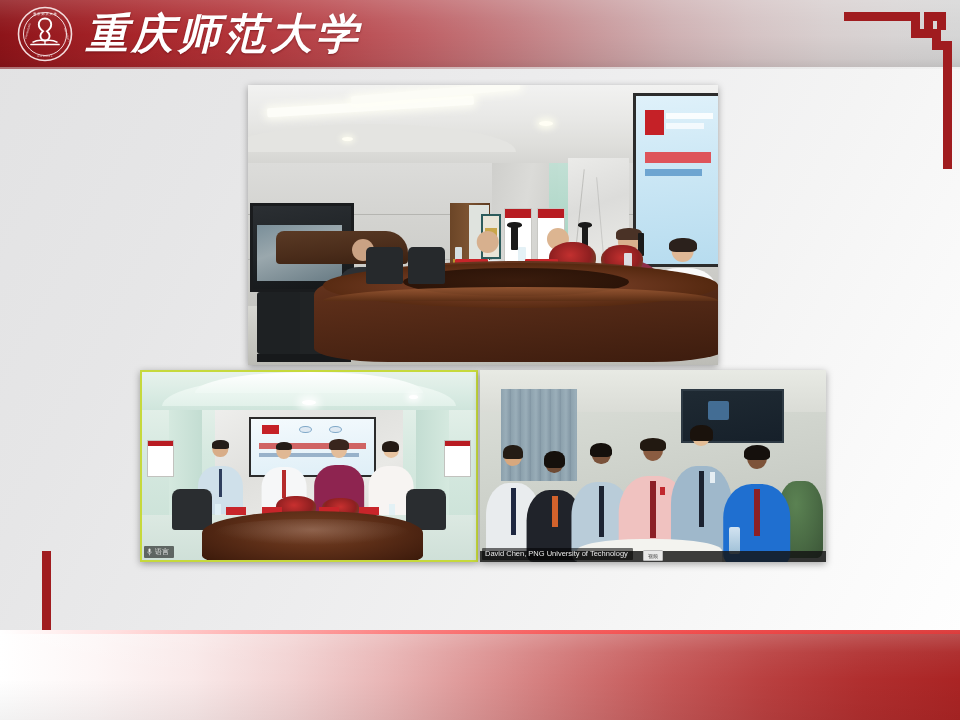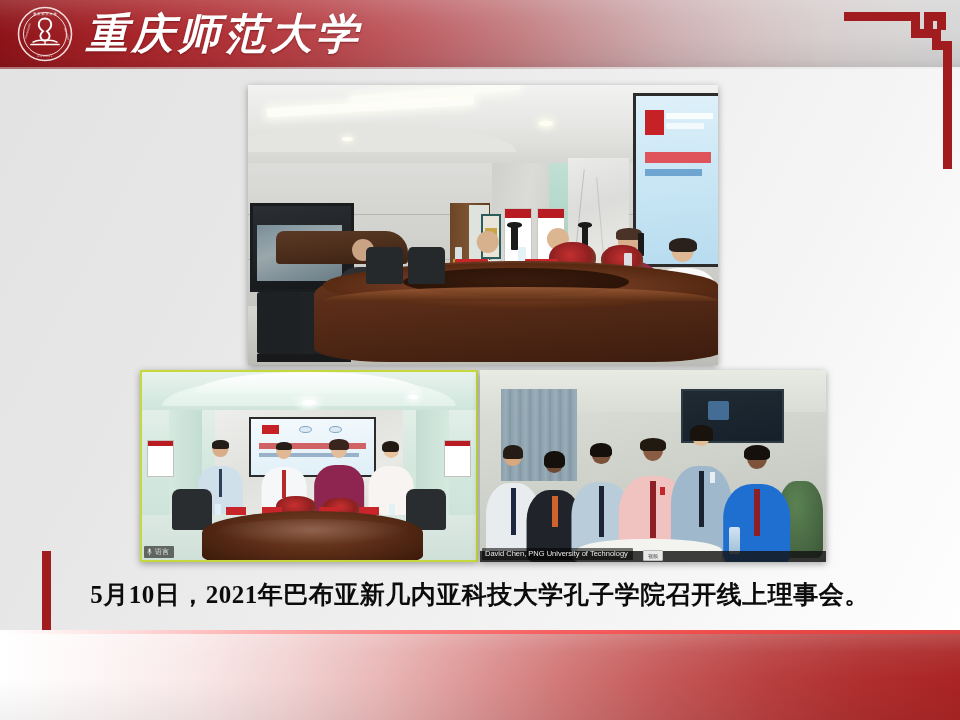--- a/index.html
+++ b/index.html
@@ -608,19 +608,18 @@
 
       <div class="s r-table"></div>
       <div class="s r-bottle"></div>
     </div>
 
     <div class="vid-bottombar"></div>
     <div class="vid-label right-lbl">David Chen, PNG University of Technology</div>
     <div class="vid-ctrl">视频</div>
   </div>
 
-  <div class="caption">5月10日，2021年巴布亚新几内亚科技大学孔子学院召开线上理事会。</div>
 
   <div class="bottom-band"></div>
   <div class="bottom-band-top"></div>
   <div class="bottom-band-sheen"></div>
 
 </div>
 
 </body></html>

